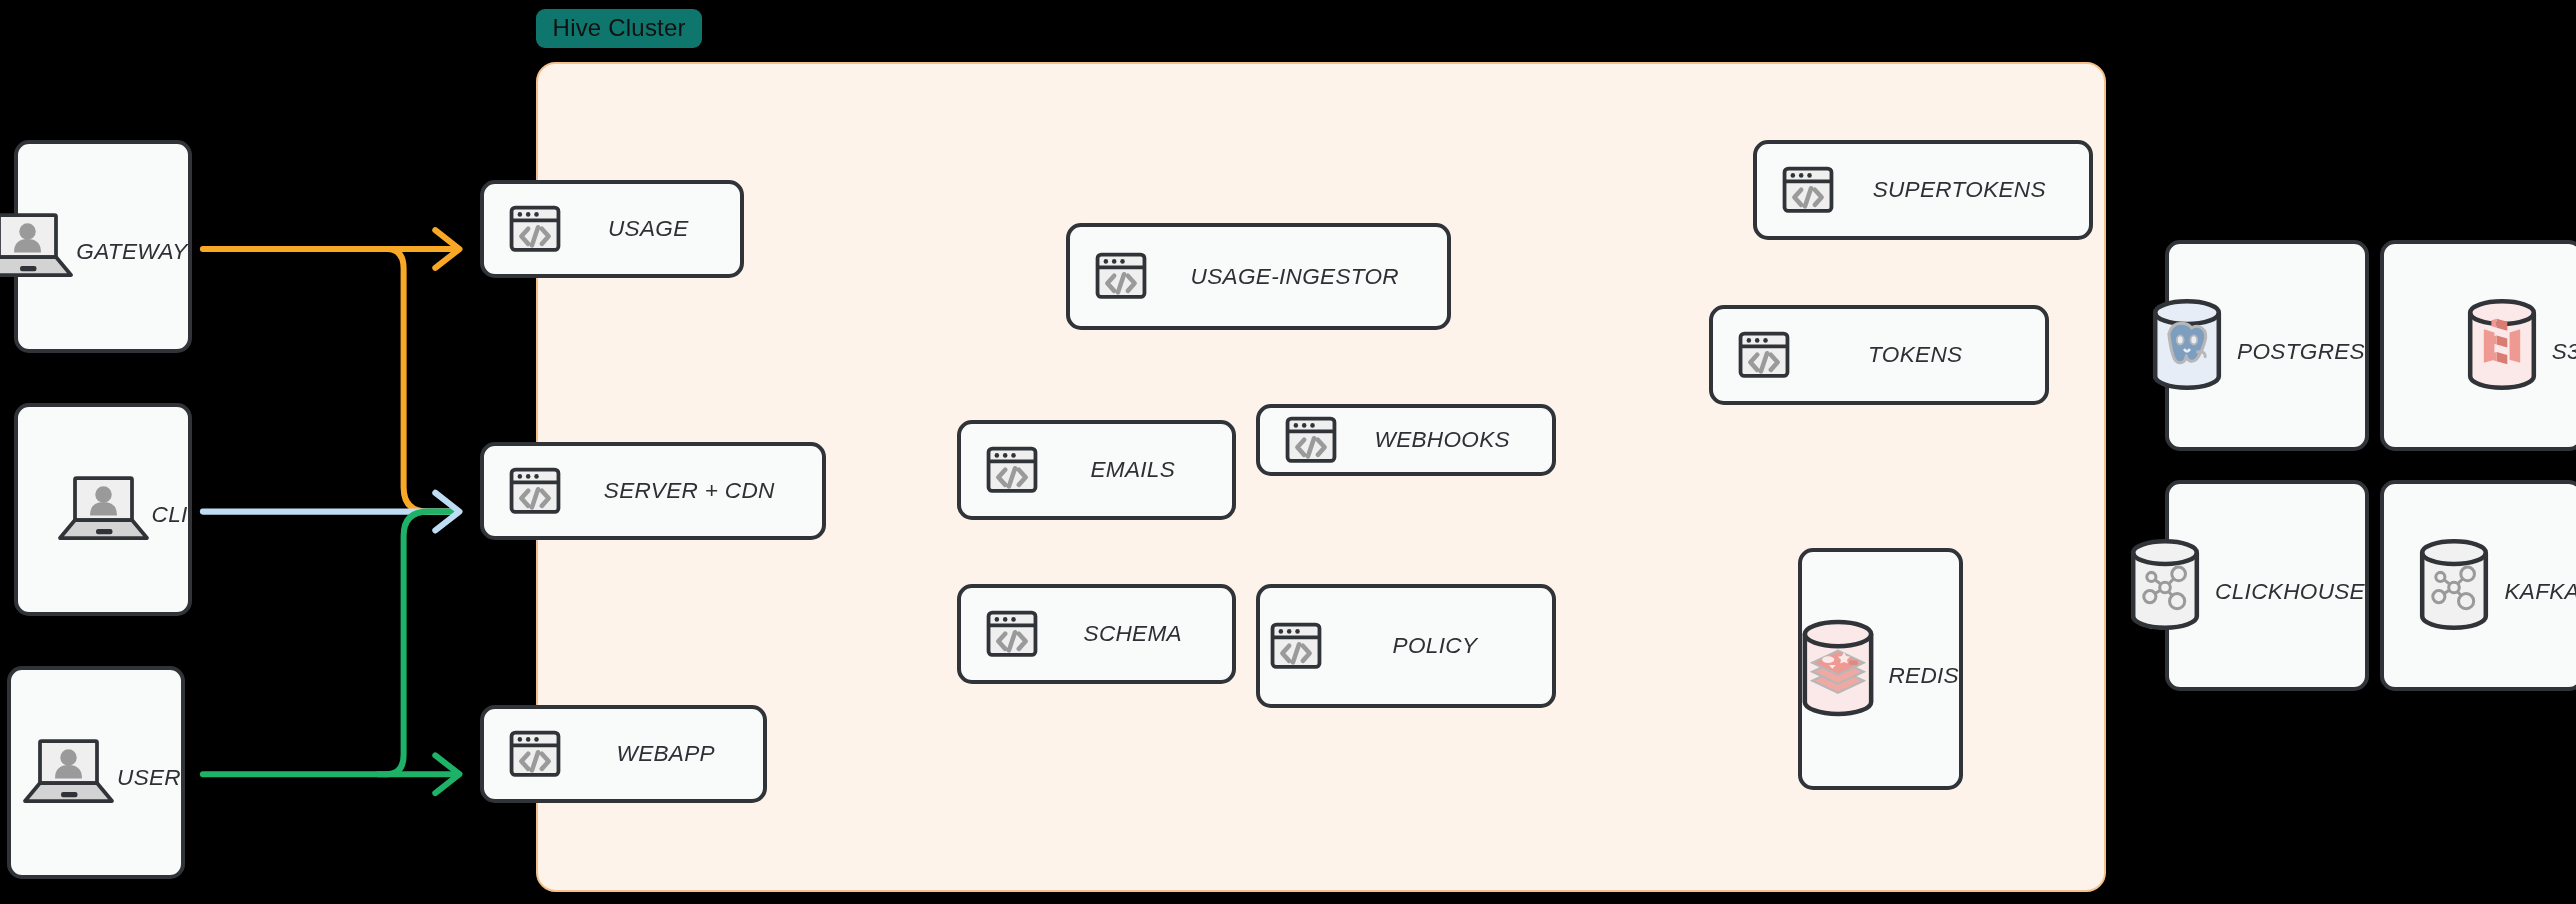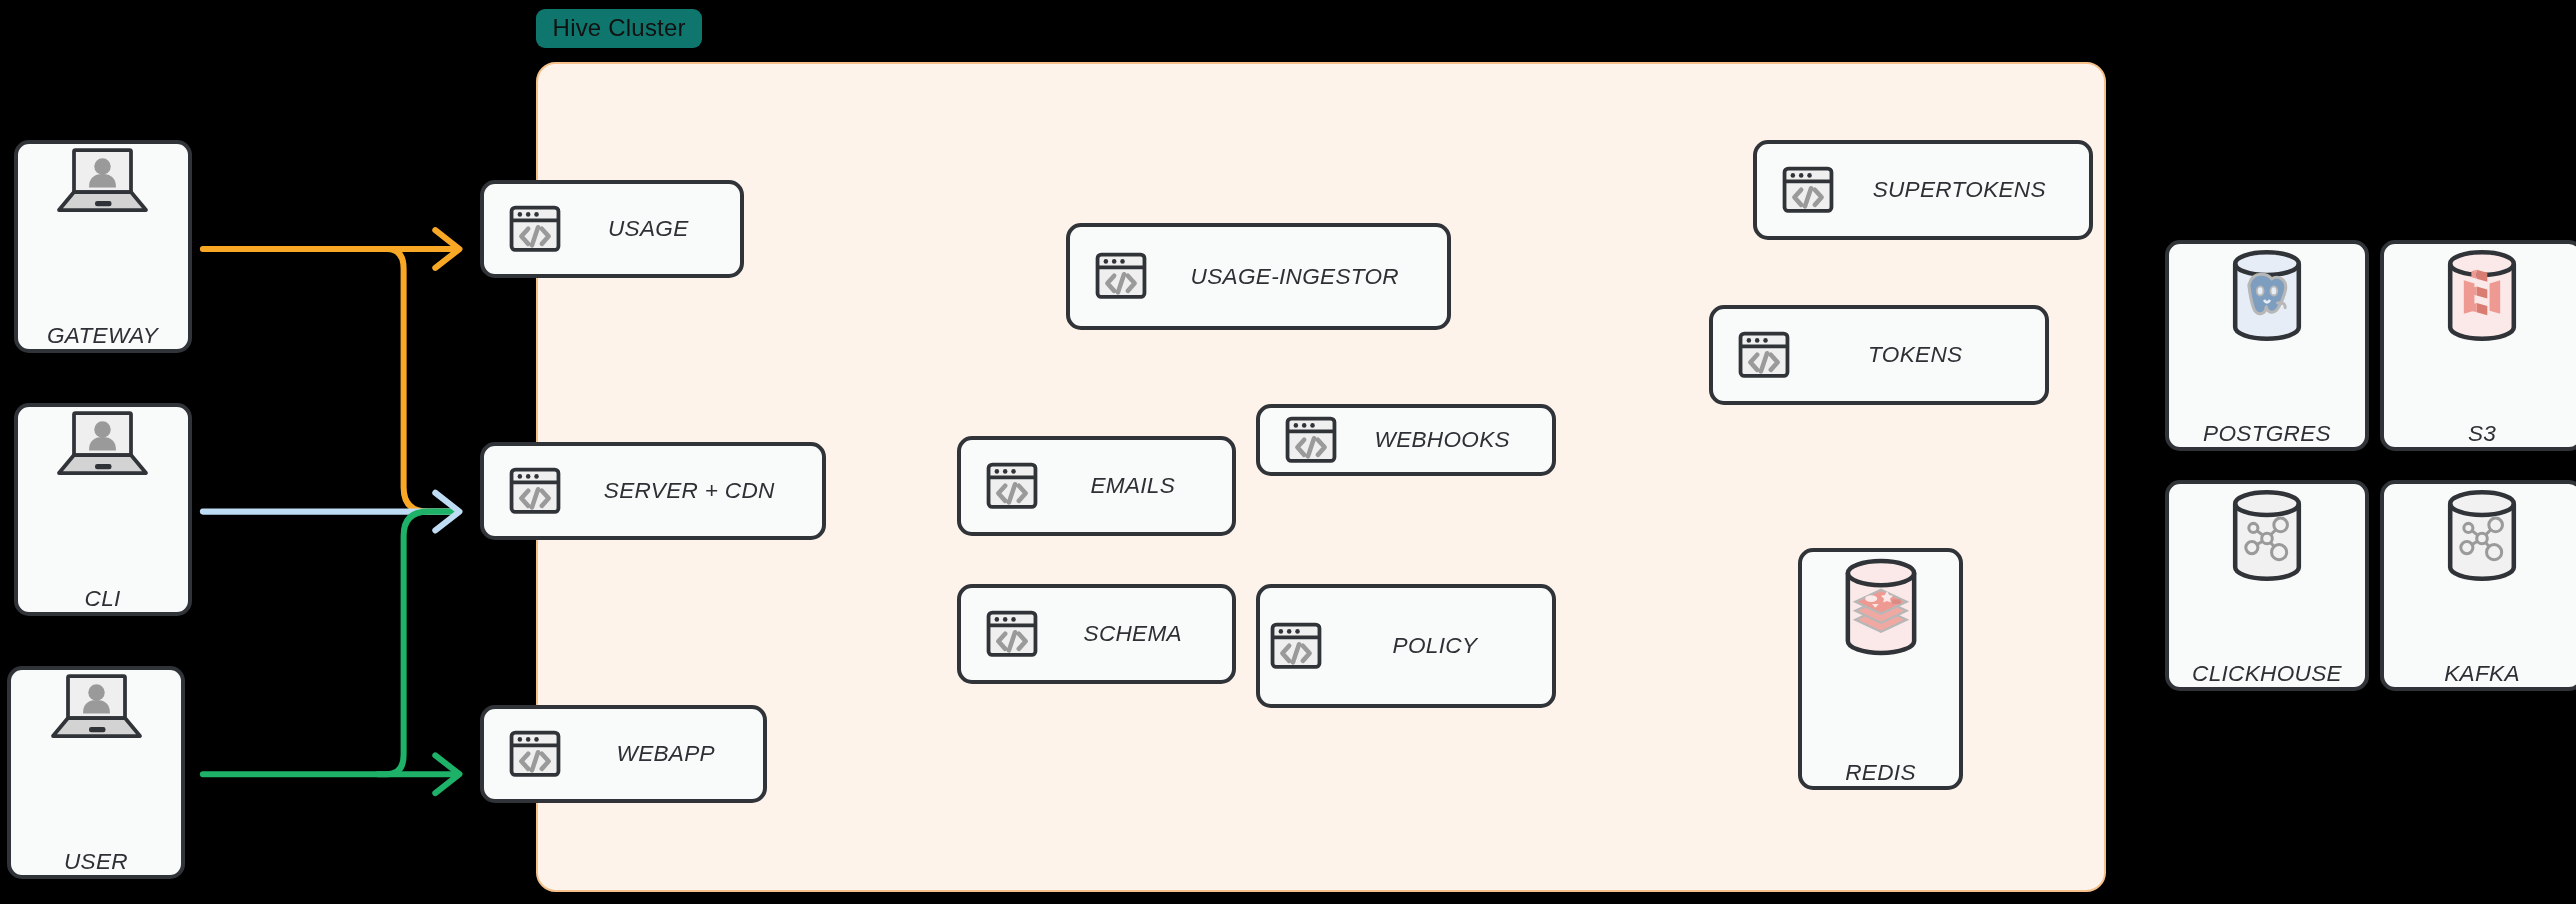--- a/index.html
+++ b/index.html
@@ -49,22 +49,21 @@
   .node {
     position: absolute;
     box-sizing: border-box;
     background: #F9FAFA;
     border: 4.5px solid #303438;
     border-radius: 15px;
     display: flex;
     align-items: center;
   }
   .node.stack {
-    flex-direction: column;
-    justify-content: space-between;
+    justify-content: flex-end;
   }
   .node-label {
     font-style: italic;
     color: #2D3135;
     letter-spacing: 0.3px;
     white-space: nowrap;
   }
 
   
   .svc {
@@ -227,21 +226,21 @@
         <path d="M6 27 L68 27" stroke="#303438" stroke-width="5"></path>
         <circle cx="17" cy="19" r="3" fill="#303438"></circle>
         <circle cx="28" cy="19" r="3" fill="#303438"></circle>
         <circle cx="39" cy="19" r="3" fill="#303438"></circle>
         <path d="M28 38 L19 48 L28 58 M46 38 L55 48 L46 58 M41 36 L33 60" stroke="#9A9A9A" stroke-width="6" fill="none" stroke-linecap="round" stroke-linejoin="round"></path>
       </svg>
     </span>
     <span class="node-label">USAGE-INGESTOR</span>
   </div>
 
-  <div class="node svc" style="left:957px; top:420px; width:279px; height:100px;margin-top:16px;">
+  <div class="node svc" style="left:957px; top:420px; width:279px; height:100px;">
     <span class="icon-wrap">
       <svg width="56" height="56" viewBox="0 0 74 74">
         <rect x="6" y="10" width="62" height="56" rx="5" fill="#EFEFEF" stroke="#303438" stroke-width="5"></rect>
         <path d="M6 27 L68 27" stroke="#303438" stroke-width="5"></path>
         <circle cx="17" cy="19" r="3" fill="#303438"></circle>
         <circle cx="28" cy="19" r="3" fill="#303438"></circle>
         <circle cx="39" cy="19" r="3" fill="#303438"></circle>
         <path d="M28 38 L19 48 L28 58 M46 38 L55 48 L46 58 M41 36 L33 60" stroke="#9A9A9A" stroke-width="6" fill="none" stroke-linecap="round" stroke-linejoin="round"></path>
       </svg>
     </span>

